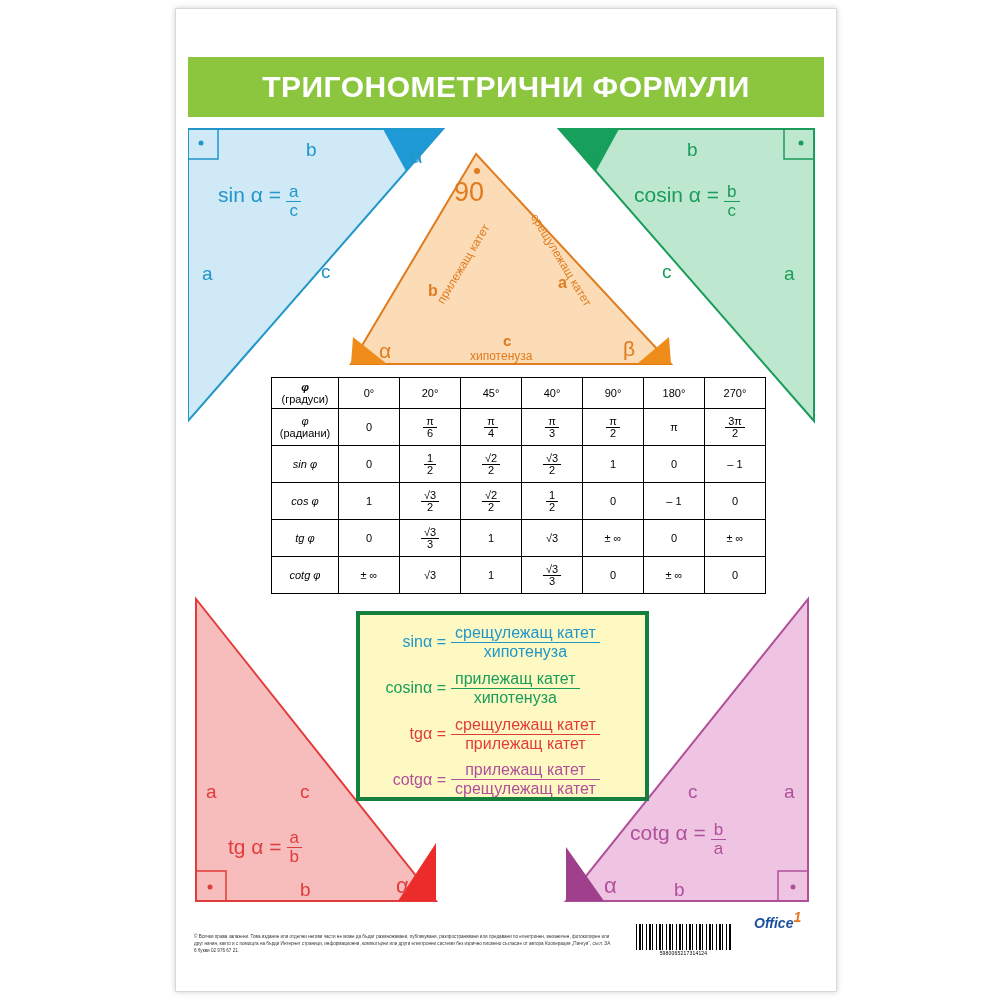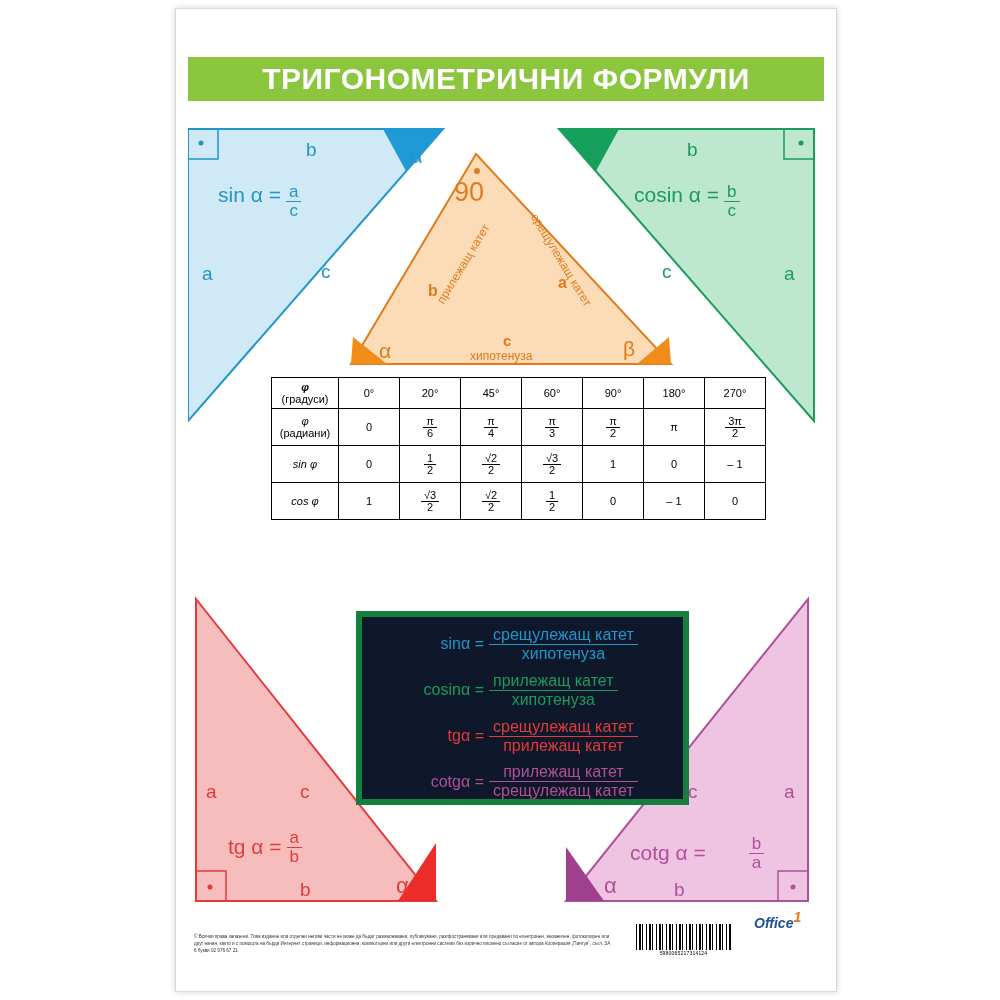--- a/index.html
+++ b/index.html
@@ -1,18 +1,18 @@
 <!DOCTYPE html>
 <html><head>
 <meta charset="utf-8">
 <style>
   html,body{margin:0;padding:0;background:#ffffff;}
   body{width:1000px;height:1000px;font-family:"Liberation Sans",sans-serif;overflow:hidden;}
   .poster{position:absolute;left:175px;top:8px;width:660px;height:982px;background:#ffffff;border:1px solid #d8d8d8;box-shadow:0 0 6px rgba(0,0,0,.18);}
-  .title-bar{position:absolute;left:12px;top:48px;width:636px;height:44px;background:#8cc63f;display:flex;align-items:center;justify-content:center;}
+  .title-bar{position:absolute;left:12px;top:48px;width:636px;height:60px;background:#8cc63f;display:flex;align-items:center;justify-content:center;}
   .title-bar .t{color:#ffffff;font-size:30px;font-weight:bold;letter-spacing:.5px;}
 
   
   .tri{position:absolute;}
   .tri svg{display:block;}
 
   .lbl{position:absolute;white-space:nowrap;}
 
   
   .blue-txt{color:#2196c9;}
@@ -29,21 +29,21 @@
   .tbl{position:absolute;left:95px;top:368px;border-collapse:collapse;background:#fff;}
   .tbl td,.tbl th{border:1px solid #000;font-size:11px;text-align:center;padding:3px 4px;font-weight:normal;}
   .tbl th{font-size:11px;}
   .tbl .rowhead{width:58px;font-style:italic;}
   .tbl td.c{width:52px;height:30px;}
   .fr{display:inline-block;text-align:center;line-height:1.0;}
   .fr .n{display:block;border-bottom:1px solid #000;padding:0 3px;}
   .fr .d{display:block;padding:0 3px;}
 
   
-  .fbox{position:absolute;left:180px;top:602px;width:285px;height:182px;border:6px solid #15803d;background:#0f172a;padding-left:36px;}
+  .fbox{position:absolute;left:180px;top:602px;width:285px;height:182px;border:4px solid #15803d;background:#fef9c3;}
   .frow{display:flex;align-items:center;justify-content:flex-start;margin:9px 0 0 8px;font-size:16px;}
   .frow .lhs{width:78px;text-align:right;padding-right:5px;}
   .frow .rhs{text-align:center;line-height:1.12;}
   .frow .rhs .up{display:block;border-bottom:1.6px solid currentColor;padding:0 4px;}
   .frow .rhs .lo{display:block;padding:0 4px;}
 
   
   .foot{position:absolute;left:18px;top:925px;width:420px;font-size:4.6px;line-height:1.5;color:#333;}
   .barcode{position:absolute;left:460px;top:915px;width:95px;height:34px;}
   .barcode .bars{width:100%;height:26px;background:
@@ -122,21 +122,21 @@
   <table class="tbl">
     <tbody>
         <tr>
       <th class="rowhead">
         <div style="font-style:italic;font-weight:bold;">φ</div>
         <div style="font-style:normal;">(градуси)</div>
       </th>
       <th class="c">0°</th>
       <th class="c">20°</th>
       <th class="c">45°</th>
-      <th class="c">60°</th>
+      <th class="c">40°</th>
       <th class="c">90°</th>
       <th class="c">180°</th>
       <th class="c">270°</th>
     </tr>
     <tr>
       <td class="rowhead">
         <div style="font-style:italic;">φ</div>
         <div style="font-style:normal;">(радиани)</div>
       </td>
       <td class="c"><span class="cellv">0</span></td>
@@ -160,20 +160,40 @@
     <tr>
       <td class="rowhead">cos φ</td>
       <td class="c"><span class="cellv">1</span></td>
       <td class="c"><span class="cellv"><span class="fr"><span class="n">√3</span><span class="d">2</span></span></span></td>
       <td class="c"><span class="cellv"><span class="fr"><span class="n">√2</span><span class="d">2</span></span></span></td>
       <td class="c"><span class="cellv"><span class="fr"><span class="n">1</span><span class="d">2</span></span></span></td>
       <td class="c"><span class="cellv">0</span></td>
       <td class="c"><span class="cellv">– 1</span></td>
       <td class="c"><span class="cellv">0</span></td>
     </tr>
+    <tr>
+      <td class="rowhead">tg φ</td>
+      <td class="c"><span class="cellv">0</span></td>
+      <td class="c"><span class="cellv"><span class="fr"><span class="n">√3</span><span class="d">3</span></span></span></td>
+      <td class="c"><span class="cellv">1</span></td>
+      <td class="c"><span class="cellv">√3</span></td>
+      <td class="c"><span class="cellv">± ∞</span></td>
+      <td class="c"><span class="cellv">0</span></td>
+      <td class="c"><span class="cellv">± ∞</span></td>
+    </tr>
+    <tr>
+      <td class="rowhead">cotg φ</td>
+      <td class="c"><span class="cellv">± ∞</span></td>
+      <td class="c"><span class="cellv">√3</span></td>
+      <td class="c"><span class="cellv">1</span></td>
+      <td class="c"><span class="cellv"><span class="fr"><span class="n">√3</span><span class="d">3</span></span></span></td>
+      <td class="c"><span class="cellv">0</span></td>
+      <td class="c"><span class="cellv">± ∞</span></td>
+      <td class="c"><span class="cellv">0</span></td>
+    </tr>
   </tbody>
     </table>
 
   <div class="tri" style="left:12px;top:582px;width:255px;height:320px;">
     <svg width="255" height="320" viewBox="0 0 255 320">
       <polygon points="8,8 8,310 248,310" fill="#f7bdbd" stroke="#e23b3b" stroke-width="2"></polygon>
       <polygon points="248,310 248,252 210,310" fill="#ec2b2b"></polygon>
       <path d="M38,310 L38,280 L8,280" fill="none" stroke="#e23b3b" stroke-width="1.5"></path>
       <circle cx="22" cy="296" r="2.5" fill="#e23b3b"></circle>
     </svg>
@@ -194,21 +214,21 @@
     <svg width="268" height="320" viewBox="0 0 268 320">
       <polygon points="260,8 260,310 18,310" fill="#efc4e2" stroke="#b0509a" stroke-width="2"></polygon>
       <polygon points="18,310 18,256 56,310" fill="#a03f8c"></polygon>
       <path d="M230,310 L230,280 L260,280" fill="none" stroke="#b0509a" stroke-width="1.5"></path>
       <circle cx="245" cy="296" r="2.5" fill="#b0509a"></circle>
     </svg>
     <span class="lbl pink-txt" style="left:56px;top:282px;font-size:22px;">α</span>
     <span class="lbl pink-txt" style="left:126px;top:288px;font-size:19px;">b</span>
     <span class="lbl pink-txt" style="left:140px;top:190px;font-size:19px;">c</span>
     <span class="lbl pink-txt" style="left:236px;top:190px;font-size:19px;">a</span>
-    <span class="lbl pink-txt" style="left:82px;top:244px;font-size:21px;display:flex;align-items:center;gap:38px;">
+    <span class="lbl pink-txt" style="left:82px;top:230px;font-size:21px;display:flex;">
       <span>cotg α =</span>
       <span class="frac" style="font-size:17px;margin-left:5px;">
         <span class="num">b</span>
         <span class="den">a</span>
       </span>
     </span>
   </div>
 
   <div class="fbox">
     <div class="frow blue-txt">

